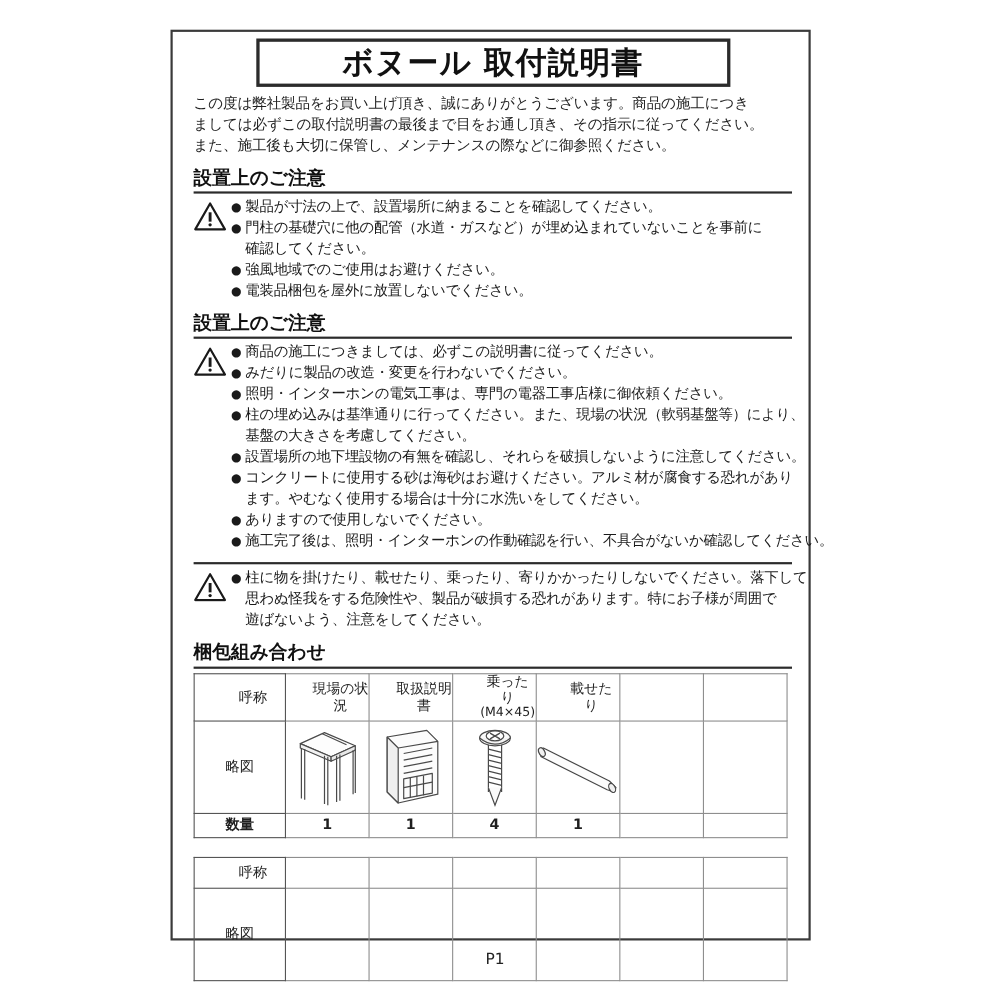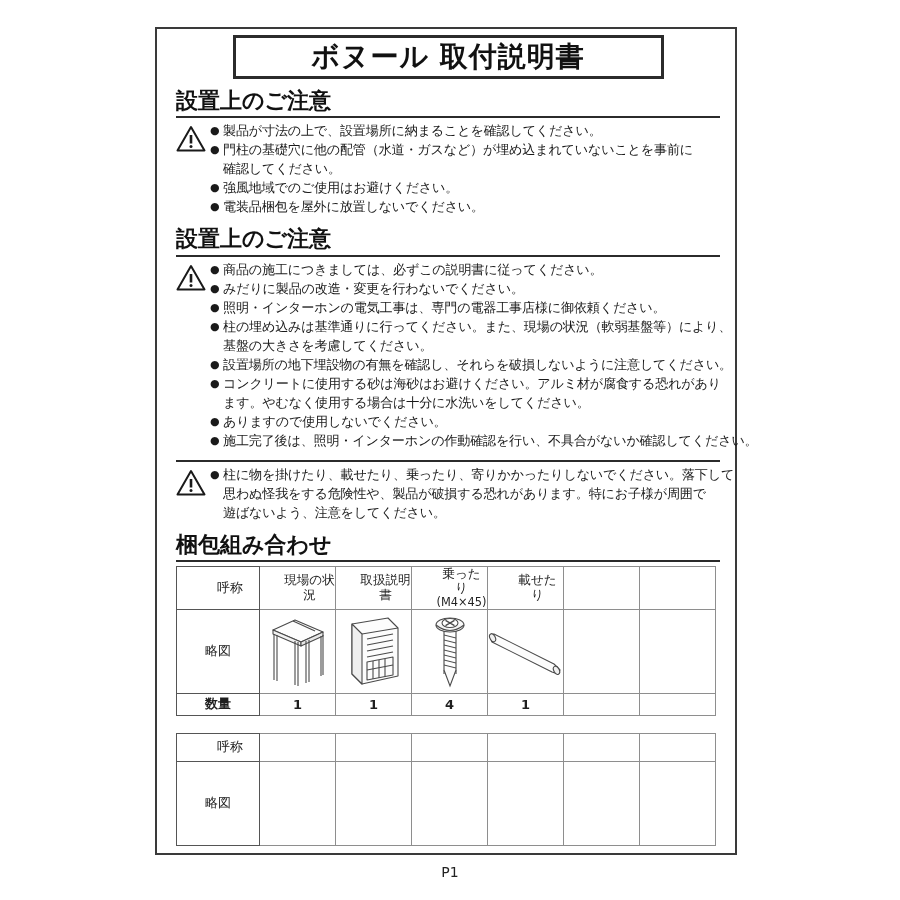--- a/index.html
+++ b/index.html
@@ -60,21 +60,21 @@
     font-size: 13.3px;
     line-height: 1.42;
     color: #1f1f1f;
     letter-spacing: -0.2px;
   }
   .intro div { white-space: nowrap; }
 
   
   .section { margin-top: 9px; }
   .section-heading {
-    font-size: 22px;
+    font-size: 17px;
     font-weight: bold;
     color: #111;
     line-height: 1.2;
     padding-bottom: 1px;
   }
   .section-rule {
     border-bottom: 2.5px solid #2b2b2b;
     margin-top: 1px;
   }
 
@@ -152,20 +152,25 @@
 </head>
 <body>
 
 <div class="page-frame">
   <div class="page-inner">
 
     <div class="title-box">
       <span class="title-text">ボヌール 取付説明書</span>
     </div>
 
+    <div class="intro">
+      <div>この度は弊社製品をお買い上げ頂き、誠にありがとうございます。商品の施工につき</div>
+      <div>ましては必ずこの取付説明書の最後まで目をお通し頂き、その指示に従ってください。</div>
+      <div>また、施工後も大切に保管し、メンテナンスの際などに御参照ください。</div>
+    </div>
 
     <div class="section">
       <div class="section-heading">設置上のご注意</div>
       <div class="section-rule"></div>
       <div class="warn-block">
         <div class="warn-icon">
           <svg width="30" height="27" viewBox="0 0 30 27">
             <path d="M15 2 L28.5 25.5 L1.5 25.5 Z" fill="none" stroke="#1a1a1a" stroke-width="2" stroke-linejoin="round"></path>
             <rect x="13.7" y="10" width="2.6" height="8.5" fill="#1a1a1a"></rect>
             <circle cx="15" cy="21.4" r="1.5" fill="#1a1a1a"></circle>

